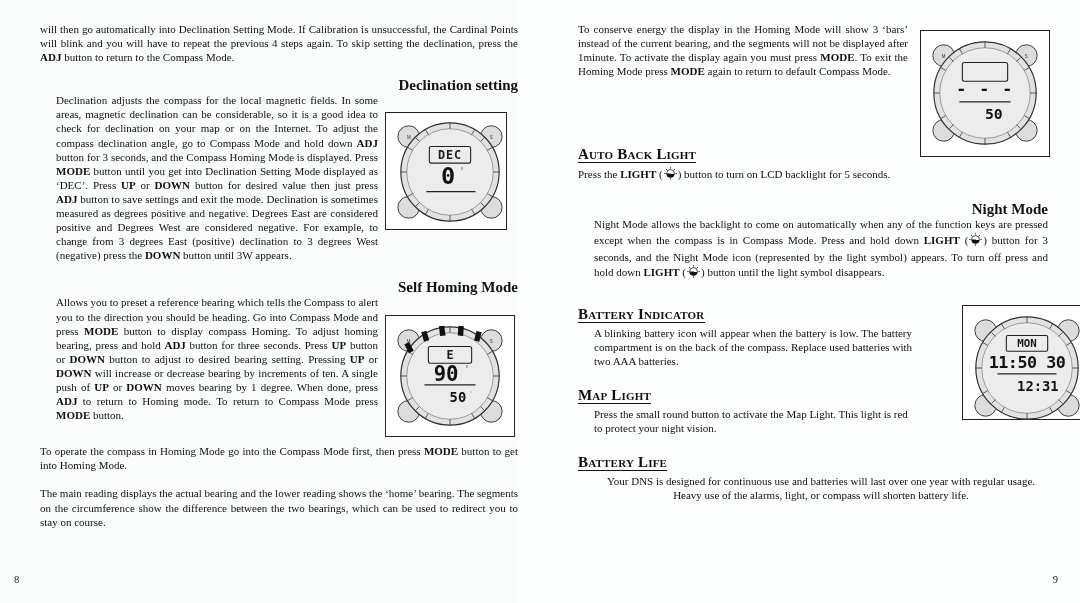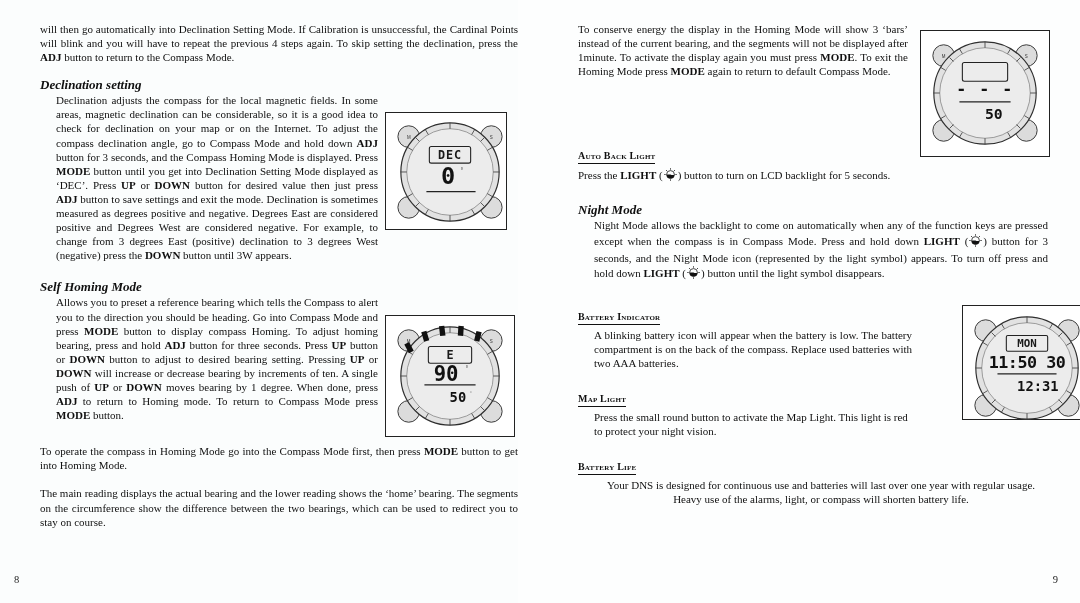--- a/index.html
+++ b/index.html
@@ -44,28 +44,28 @@
     text-justify: inter-word;
     hyphens: none;
   }
   .indent { padding-left: 16px; }
   .narrow { width: 322px; }
   .narrow-r { width: 330px; }
 
   b, strong { font-weight: bold; }
 
   .sub-head {
-    font-size: 13px;
+    font-size: 15px;
     font-weight: bold;
-    font-style: italic;
     margin: 0 0 1px 0;
     line-height: 14px;
+    text-align: right;
   }
   .sec-head {
-    font-size: 10px;
+    font-size: 15px;
     font-weight: bold;
     font-variant: small-caps;
     letter-spacing: 0.2px;
     margin: 0 0 1px 0;
     line-height: 15px;
     display: inline-block;
     border-bottom: 1.1px solid #111;
     padding-bottom: 0px;
   }
   .sec-head-wrap { margin: 0 0 2px 0; }

